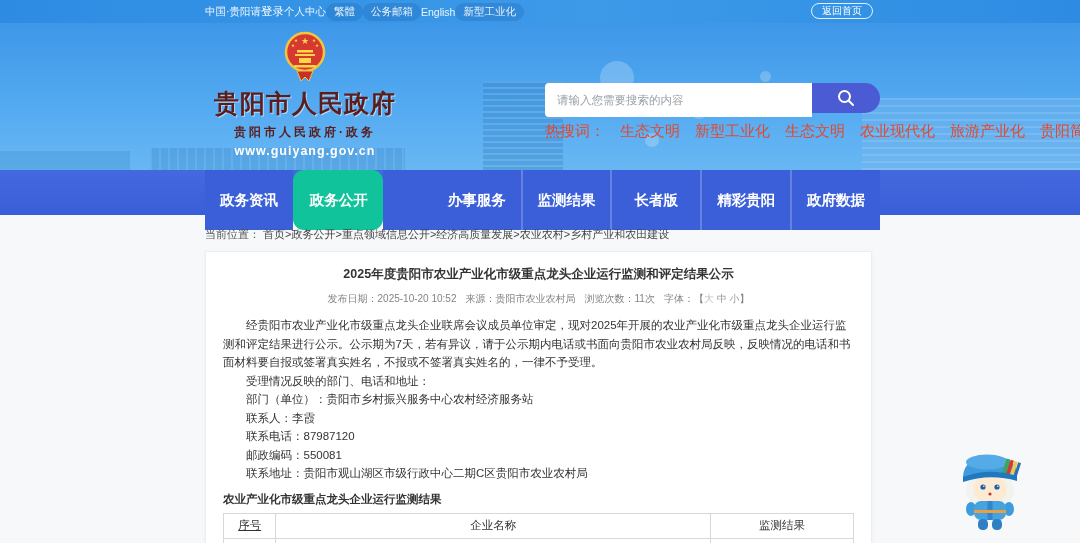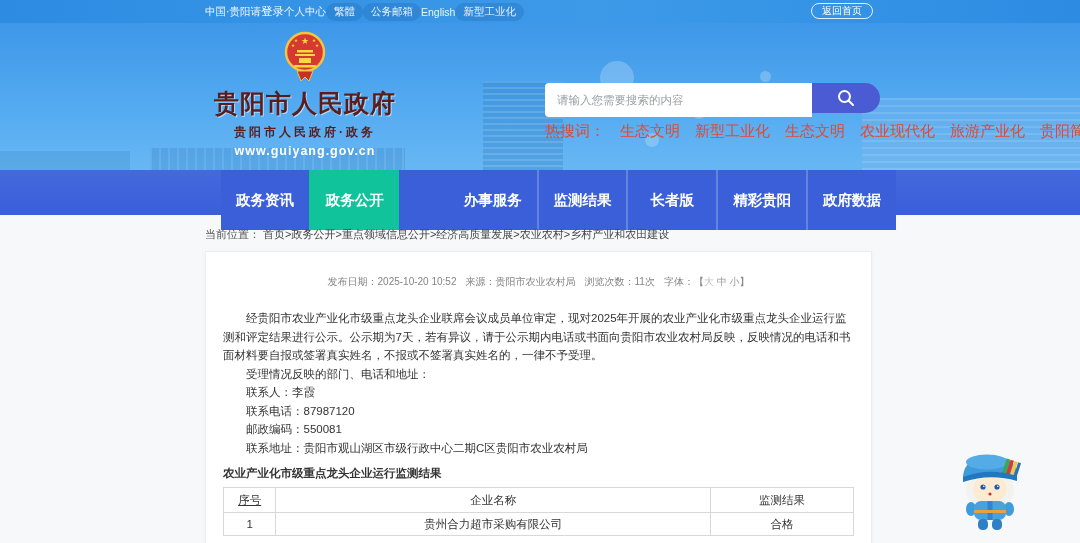--- a/index.html
+++ b/index.html
@@ -47,42 +47,42 @@
   .search-btn { width:68px; height:30px; background:#4a5bd4; border:none; cursor:pointer;
     border-radius:0 15px 15px 0; display:flex; align-items:center; justify-content:center; }
   .hot-row { position:absolute; left:545px; top:99px; display:flex; gap:15px;
     font-size:15px; color:#e5472e; white-space:nowrap; }
   .hot-row span { cursor:pointer; }
   .hot-label { cursor:default !important; }
 
   
   .nav { position:absolute; left:0; top:170px; width:1080px; height:45px;
     background:linear-gradient(180deg,#4469de,#3a5ed8); }
-  .nav-inner { position:absolute; left:221px; top:0; width:675px; height:60px; display:flex; }
+  .nav-inner { position:absolute; left:205px; top:0; width:675px; height:60px; display:flex; }
   .nav-tab { flex:1; display:flex; align-items:center; justify-content:center;
     color:#fff; font-size:14.5px; font-weight:bold; background:#3a5fd8; cursor:pointer;
     border-left:2px solid rgba(255,255,255,.22); }
   .nav-tab:first-child { border-left:none; }
-  .nav-tab.active { background:#10c39b; border-left-color:transparent; }
+  .nav-tab.active { background:#10c39b; border-left-color:transparent;border-radius:11px; }
   .nav-tab.active + .nav-tab { border-left-color:transparent;padding-left:48px; }
 
   
   .breadcrumb { position:absolute; left:205px; top:227px; font-size:11px; color:#555; }
   .breadcrumb .path { color:#444; cursor:pointer; }
 
   
   .card { position:absolute; left:205px; top:251px; width:667px; height:340px;
     background:#fff; border:1px solid #ebedf0; box-shadow:0 1px 4px rgba(0,0,0,.04);
     padding:14px 17px 0 17px; }
   .art-title { text-align:center; font-size:12.5px; font-weight:bold; color:#333; }
   .art-meta { margin-top:9px; text-align:center; font-size:10px; color:#848484;
     display:flex; justify-content:center; gap:9px; }
   .font-ctl { cursor:pointer; }
   .font-ctl .lg { color:#c4c4c4; } .font-ctl .md { color:#9a9a9a; } .font-ctl .sm { color:#9a9a9a; }
-  .art-body { margin-top:20px; font-size:11.5px; color:#333; line-height:18.5px; }
+  .art-body { margin-top:10px; font-size:11.5px; color:#333; line-height:18.5px; }
   .art-body p { text-indent:2em; }
   .tbl-caption { margin-top:9px; text-align:left; font-size:11.5px; font-weight:bold; color:#333; }
   table.result { width:100%; margin-top:6px; border-collapse:collapse; }
   table.result th, table.result td { border:1px solid #d8d8d8; text-align:center;
     font-size:11.5px; color:#333; font-weight:normal; }
   table.result th { height:25px; }
   table.result td { height:23px; }
   .col-no { width:8.3%;text-decoration:underline; } .col-name { width:69%; } .col-res { width:22.7%; }
 
   
@@ -166,31 +166,33 @@
       <div class="nav-tab">政府数据</div>
     </div>
   </div>
 
   <div class="breadcrumb">
     <span>当前位置：</span>
     <span class="path">首页&gt;政务公开&gt;重点领域信息公开&gt;经济高质量发展&gt;农业农村&gt;乡村产业和农田建设</span>
   </div>
 
   <div class="card">
+    <div class="art-title">2025年度贵阳市农业产业化市级重点龙头企业运行监测和评定结果公示</div>
 
     <div class="art-meta">
       <span>发布日期：2025-10-20 10:52</span>
       <span>来源：贵阳市农业农村局</span>
       <span>浏览次数：11次</span>
       <span class="font-ctl"><span>字体：</span><span>【</span><span class="lg">大</span>&nbsp;<span class="md">中</span>&nbsp;<span class="sm">小</span><span>】</span></span>
     </div>
 
     <div class="art-body">
       <p>经贵阳市农业产业化市级重点龙头企业联席会议成员单位审定，现对2025年开展的农业产业化市级重点龙头企业运行监测和评定结果进行公示。公示期为7天，若有异议，请于公示期内电话或书面向贵阳市农业农村局反映，反映情况的电话和书面材料要自报或签署真实姓名，不报或不签署真实姓名的，一律不予受理。</p>
       <p>受理情况反映的部门、电话和地址：</p>
+      <p>部门（单位）：贵阳市乡村振兴服务中心农村经济服务站</p>
       <p>联系人：李霞</p>
       <p>联系电话：87987120</p>
       <p>邮政编码：550081</p>
       <p>联系地址：贵阳市观山湖区市级行政中心二期C区贵阳市农业农村局</p>
     </div>
 
     <div class="tbl-caption">农业产业化市级重点龙头企业运行监测结果</div>
 
     <table class="result">
       <thead>

